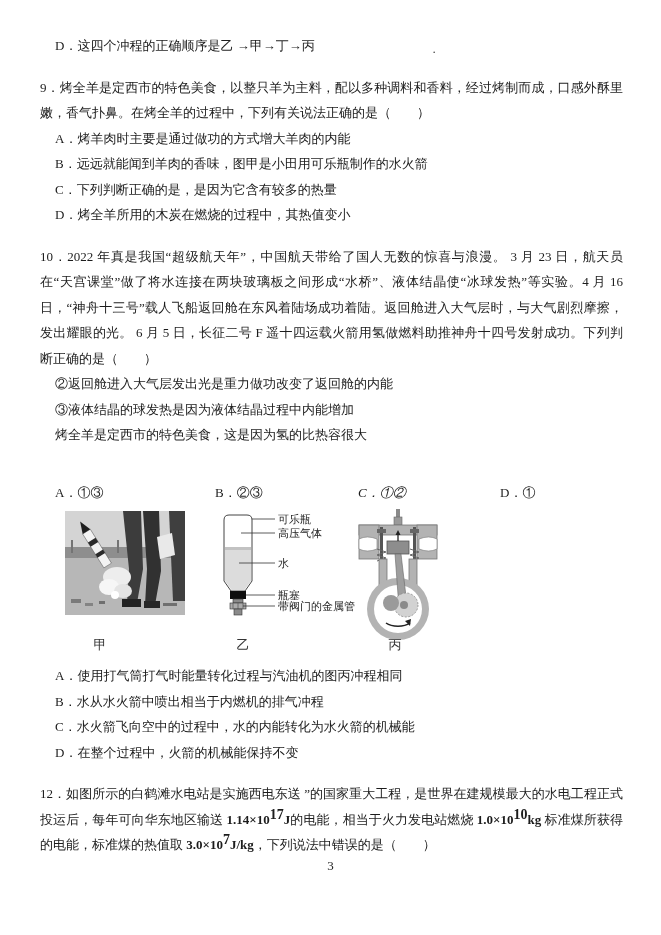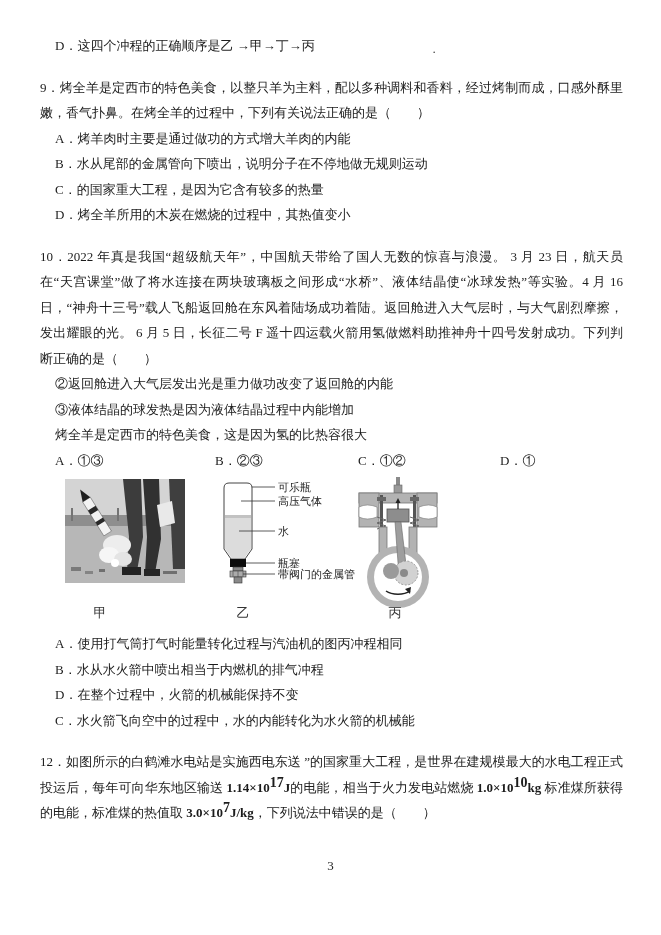--- a/index.html
+++ b/index.html
@@ -12,46 +12,46 @@
   }
   .page { position: relative; width: 661px; height: 935px; background: #ffffff; overflow: hidden; }
   .content {
     position: absolute; left: 40px; top: 33px; width: 583px;
     font-size: 13px; line-height: 25.5px;
   }
   p { margin: 0; }
   .stem { text-align: justify; margin-top: 16px; }
   .opt { padding-left: 15px; }
   .stmt { padding-left: 15px; }
-  .optrow { display: flex; padding-left: 15px; }
+  .optrow { display: flex; padding-left: 15px; margin-top: 32px; }
   .optrow .o1 { width: 160px; }
   .optrow .o2 { width: 143px; }
-  .optrow .o3 { width: 142px; }
+  .optrow .o3 { width: 142px; font-style: italic; }
   .sci { font-weight: bold; white-space: nowrap; }
   .sci sup { font-size: 14px; line-height: 0; }
   .figure { height: 148px; margin: 2px 0 8px 0; }
   .stray { position: absolute; left: 392px; top: 6px; color: #444; }
   .pagenum { position: absolute; top: 858px; left: 0; width: 661px; text-align: center; font-size: 13px; color: #1c1c1c; }
   svg text { font-family: "Liberation Serif", "DejaVu Serif", serif; fill: #222; }
   svg .lbl { font-size: 11px; }
   svg .cap { font-size: 13px; fill: #333; }
 </style>
 </head>
 <body>
 
 <div class="page">
   <div class="content">
 
     <p class="opt">D．这四个冲程的正确顺序是乙 →甲→丁→丙</p>
     <span class="stray">·</span>
 
     <p class="stem">9．烤全羊是定西市的特色美食，以整只羊为主料，配以多种调料和香料，经过烤制而成，口感外酥里嫩，香气扑鼻。在烤全羊的过程中，下列有关说法正确的是（　　）</p>
     <p class="opt">A．烤羊肉时主要是通过做功的方式增大羊肉的内能</p>
-    <p class="opt">B．水从尾部的金属管向下喷出，说明分子在不停地做无规则运动</p>
-    <p class="opt">C．的国家重大工程，是因为它含有较多的热量</p>
+    <p class="opt">B．远远就能闻到羊肉的香味，图甲是小田用可乐瓶制作的水火箭</p>
+    <p class="opt">C．下列判断正确的是，是因为它含有较多的热量</p>
     <p class="opt">D．烤全羊所用的木炭在燃烧的过程中，其热值变小</p>
 
     <p class="stem">10．2022 年真是我国“超级航天年”，中国航天带给了国人无数的惊喜与浪漫。 3 月 23 日，航天员在“天宫课堂”做了将水连接在两块玻璃板之间形成“水桥”、液体结晶使“冰球发热”等实验。4 月 16 日，“神舟十三号”载人飞船返回舱在东风着陆场成功着陆。返回舱进入大气层时，与大气剧烈摩擦，发出耀眼的光。 6 月 5 日，长征二号 F 遥十四运载火箭用氢做燃料助推神舟十四号发射成功。下列判断正确的是（　　）</p>
     <p class="stmt">②返回舱进入大气层发出光是重力做功改变了返回舱的内能</p>
     <p class="stmt">③液体结晶的球发热是因为液体结晶过程中内能增加</p>
     <p class="stmt">烤全羊是定西市的特色美食，这是因为氢的比热容很大</p>
     <p class="optrow">
       <span class="o1">A．①③</span>
       <span class="o2">B．②③</span>
       <span class="o3">C．①②</span>
@@ -149,21 +149,21 @@
         </g>
 
         <text class="cap" x="60" y="142" text-anchor="middle">甲</text>
         <text class="cap" x="203" y="142" text-anchor="middle">乙</text>
         <text class="cap" x="355" y="142" text-anchor="middle">丙</text>
       </svg>
     </div>
 
     <p class="opt">A．使用打气筒打气时能量转化过程与汽油机的图丙冲程相同</p>
     <p class="opt">B．水从水火箭中喷出相当于内燃机的排气冲程</p>
+    <p class="opt">C．水火箭飞向空中的过程中，水的内能转化为水火箭的机械能</p>
     <p class="opt">D．在整个过程中，火箭的机械能保持不变</p>
-    <p class="opt">C．水火箭飞向空中的过程中，水的内能转化为水火箭的机械能</p>
 
     <p class="stem"><span>12．如图所示的白鹤滩水电站是实施西电东送 ”的国家重大工程，是世界在建规模最大的水电工程正式投运后，每年可向华东地区输送 </span><span class="sci"><span>1.14×10</span><sup>17</sup><span>J</span></span><span>的电能，相当于火力发电站燃烧 </span><span class="sci"><span>1.0×10</span><sup>10</sup><span>kg</span></span><span> 标准煤所获得的电能，标准煤的热值取 </span><span class="sci"><span>3.0×10</span><sup>7</sup><span>J/kg</span></span><span>，下列说法中错误的是（　　）</span></p>
 
   </div>
 
   <div class="pagenum">3</div>
 </div>
 
 </body></html>

